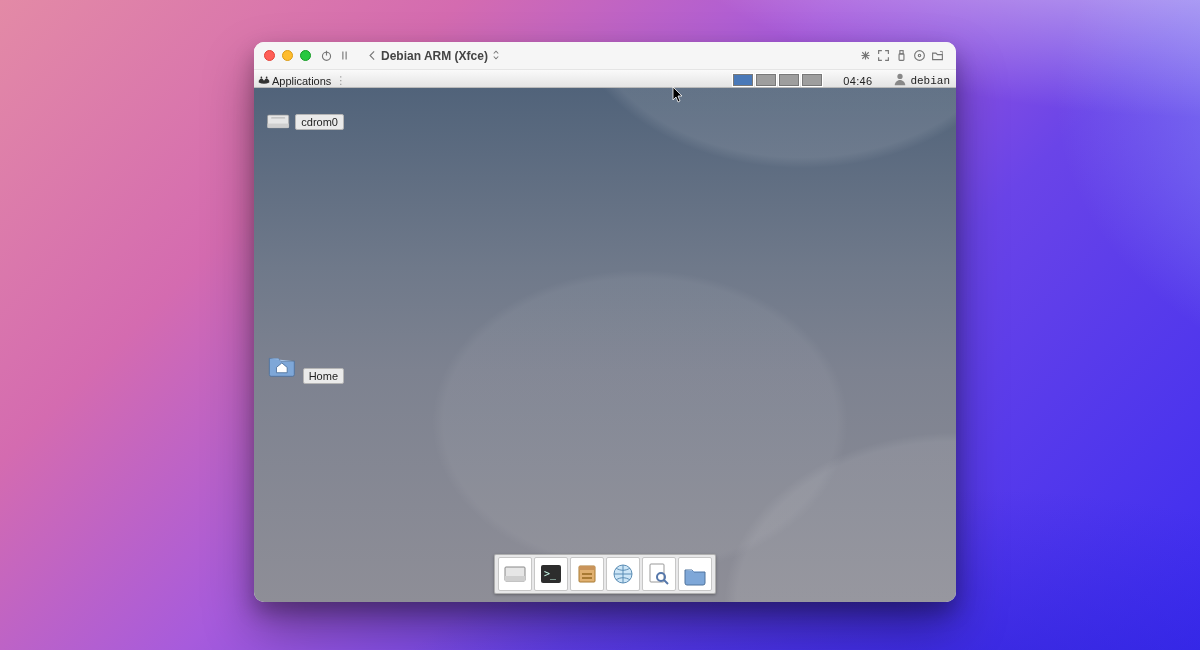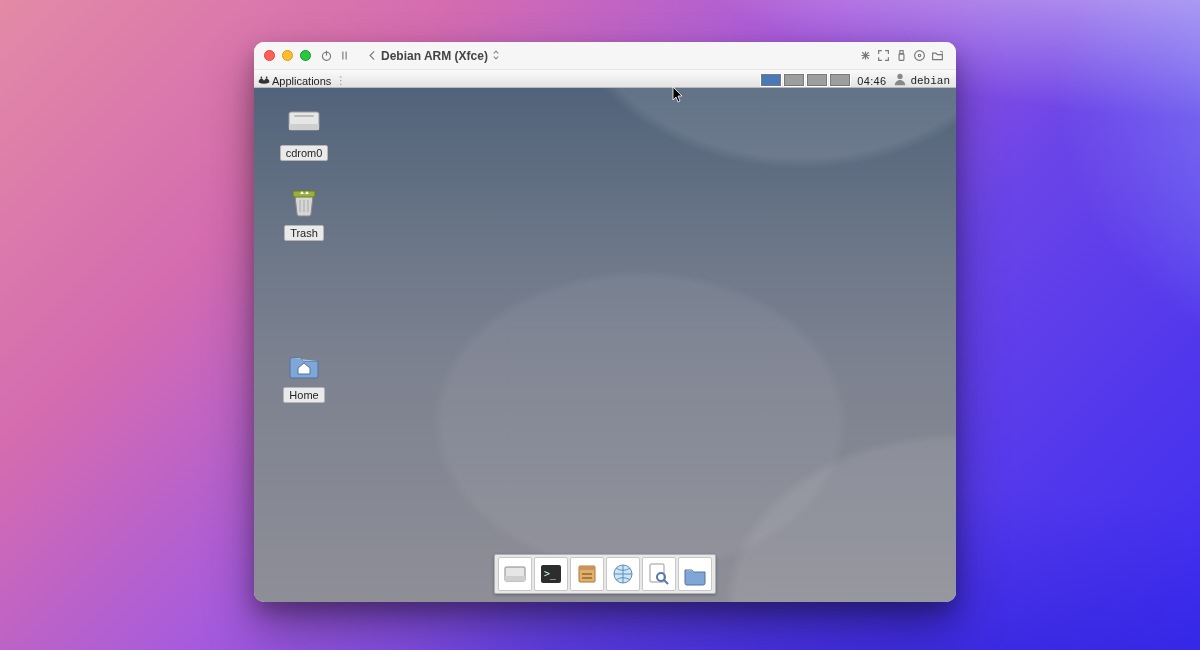--- a/index.html
+++ b/index.html
@@ -62,50 +62,50 @@
   }
   .panel .apps-ico { display:inline-flex; align-items:center; justify-content:center; width:16px; height:16px;}
   .panel .grip { color:#999; margin:0 4px; }
   .panel .pspacer { flex:1; }
   .pager { display:flex; gap:1px; }
   .pager .ws {
     width:22px; height:14px; background:#9E9E9E;
     border:1px solid #fff; box-shadow: inset 0 0 0 1px #787878;
   }
   .pager .ws.active { background:#4A79B8; }
-  .clock { padding:0 6px; font-size:11px; letter-spacing:.3px;}
+  .clock { padding:0 20px; font-size:11px; letter-spacing:.3px;}
   .tray-ico { width:16px; height:16px; display:inline-flex; align-items:center; justify-content:center; margin-right:2px;}
   .user { padding-right:4px;font-family:Liberation Mono, monospace; }
 
   
   .desktop {
     position:relative; flex:1;
     background:
       radial-gradient(70% 70% at 78% -18%, rgba(255,255,255,.10) 45%, rgba(255,255,255,0) 48%),
       radial-gradient(60% 60% at 100% 100%, rgba(255,255,255,.08) 52%, rgba(255,255,255,0) 55%),
       radial-gradient(40% 40% at 55% 65%, rgba(255,255,255,.05) 70%, rgba(255,255,255,0) 74%),
       linear-gradient(#51637a 0%, #6f798a 35%, #7d8290 55%, #8e8e97 100%);
   }
   .di {
     position:absolute; width:80px;
-    display:flex; flex-direction:column; align-items:center;
+    display:flex; flex-direction:row; align-items:center;
     gap:3px; cursor:default;
   }
   .di .ico {
     width:40px; height:40px; display:flex; align-items:center; justify-content:center;
   }
   .di .lbl {
     background:#EAEAEA; border:1px solid #B5B5B5;
     padding:1px 5px; font-size:11px; color:#222; border-radius:2px;
     white-space:nowrap;
   }
   .di-cdrom   { left:10px; top:14px; }
   .di-trash   { left:10px; top:94px; }
   .di-fs      { left:10px; top:172px; }
-  .di-home    { left:10px; top:256px; }
+  .di-home    { left:10px; top:256px;align-items:flex-end; }
 
   .cursor {
     position:absolute; left:418px; top:-2px; width:12px; height:18px;
     pointer-events:none;
   }
   .cursor svg{width:12px;height:18px;}
 
   
   .dock {
     position:absolute; bottom:8px; left:50%; transform:translateX(-50%);
@@ -229,36 +229,20 @@
       <span class="ico">
         <svg viewBox="0 0 40 40">
             <rect x="5" y="10" width="30" height="18" rx="2" fill="#e6e6e6" stroke="#9a9a9a"></rect>
             <rect x="5" y="22" width="30" height="6" fill="#cfcfcf"></rect>
             <rect x="10" y="13" width="20" height="2" rx="1" fill="#bcbcbc"></rect>
           </svg>
       </span>
       <span class="lbl">cdrom0</span>
     </div>
 
-    <div class="di di-trash">
-      <span class="ico">
-        <svg viewBox="0 0 40 40">
-          <path d="M11 14h18l-2 18a2 2 0 0 1-2 2H15a2 2 0 0 1-2-2z" fill="#d6d6d6" stroke="#888"></path>
-          <rect x="9" y="9" width="22" height="6" rx="2" fill="#9caf3d" stroke="#6f7f22"></rect>
-          <g fill="#fff">
-              <path d="M16 12l2-3 2 3z"></path>
-              <path d="M21 12l2-3 2 3z"></path>
-            </g>
-          <line x1="16" y1="18" x2="16" y2="30" stroke="#aaa"></line>
-            <line x1="20" y1="18" x2="20" y2="30" stroke="#aaa"></line>
-            <line x1="24" y1="18" x2="24" y2="30" stroke="#aaa"></line>
-        </svg>
-      </span>
-      <span class="lbl">Trash</span>
-    </div>
 
 
     <div class="di di-home">
       <span class="ico">
         <svg viewBox="0 0 40 40">
           <path d="M6 14h10l3 3h15v15a2 2 0 0 1-2 2H8a2 2 0 0 1-2-2z" fill="#7ea7d8" stroke="#4f729c"></path>
           <path d="M6 14h10l3 3h15" fill="#a6c3e6"></path>
           <path d="M14 30v-6l6-5 6 5v6z" fill="#fff" stroke="#4f729c"></path>
         </svg>
       </span>

